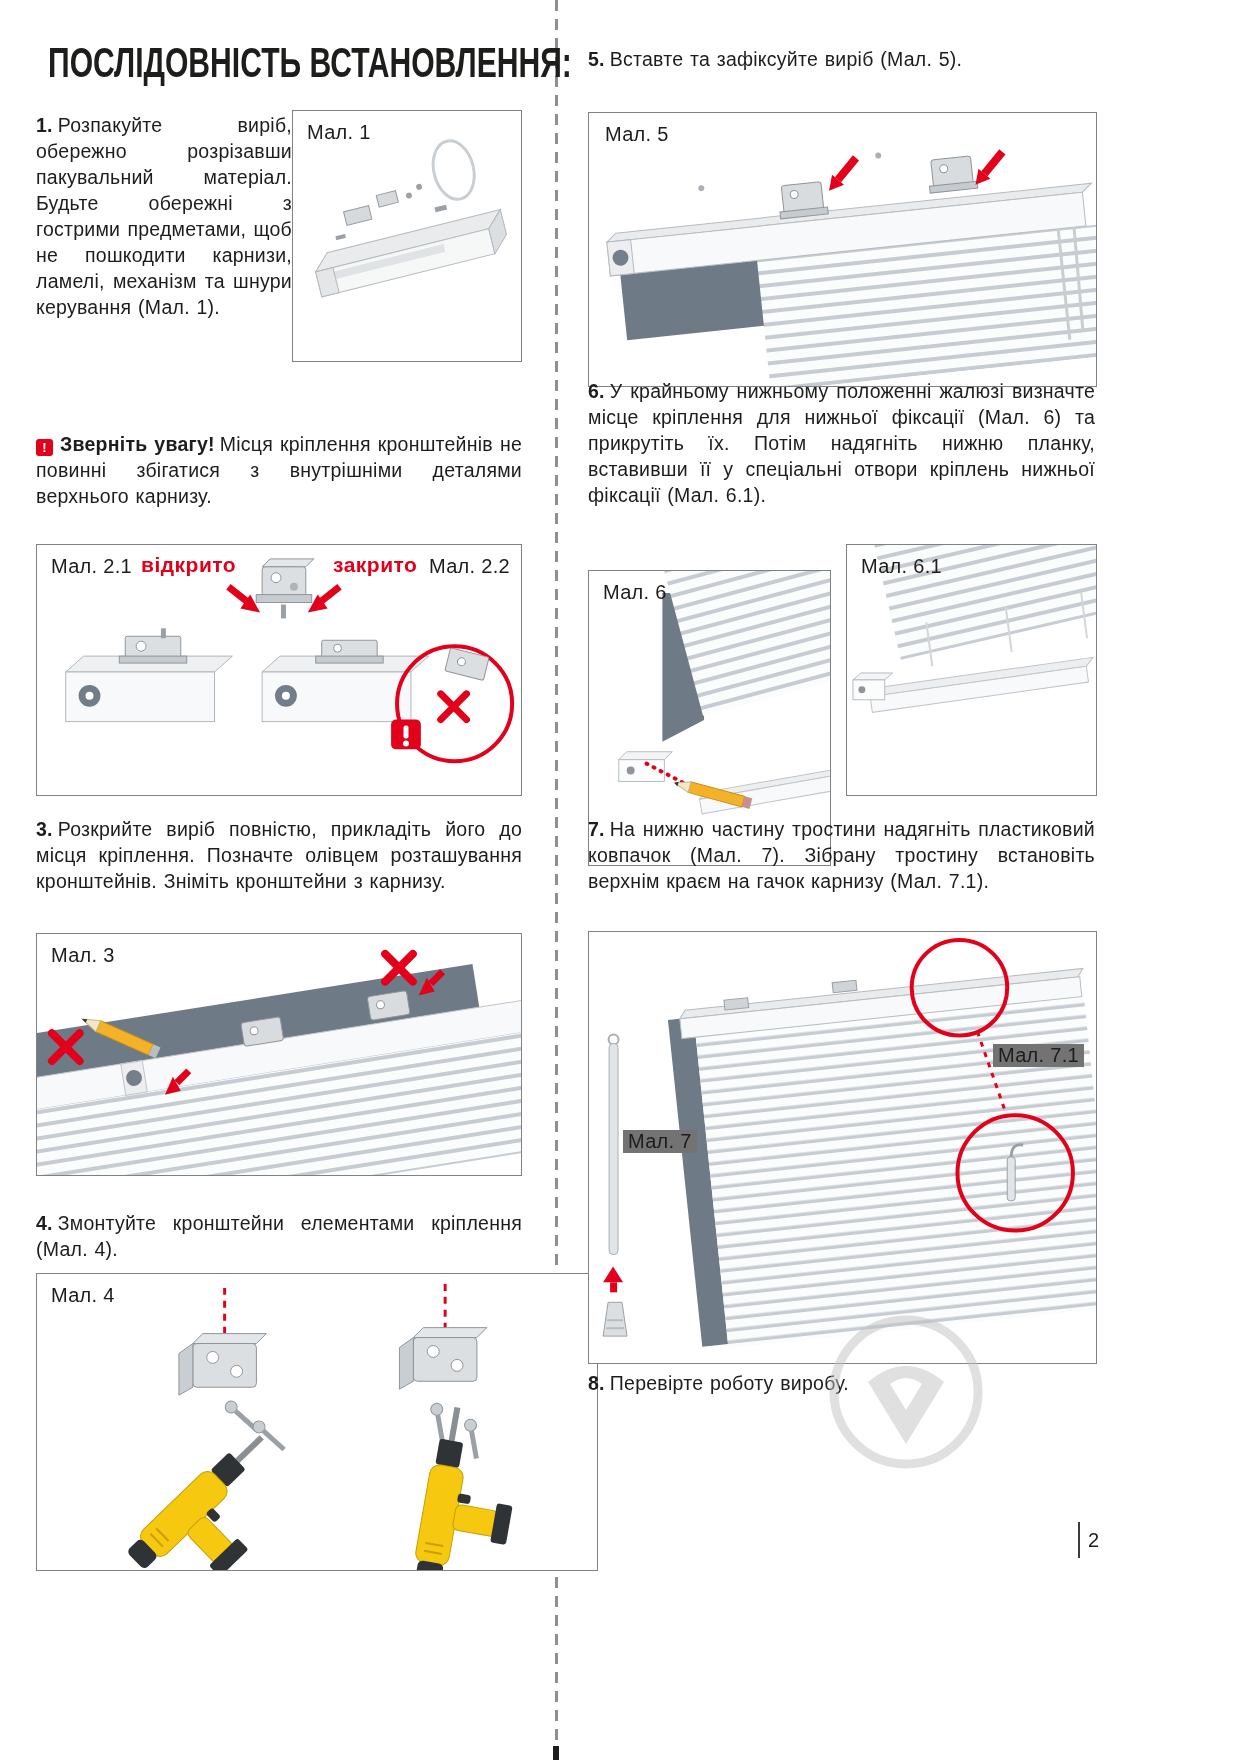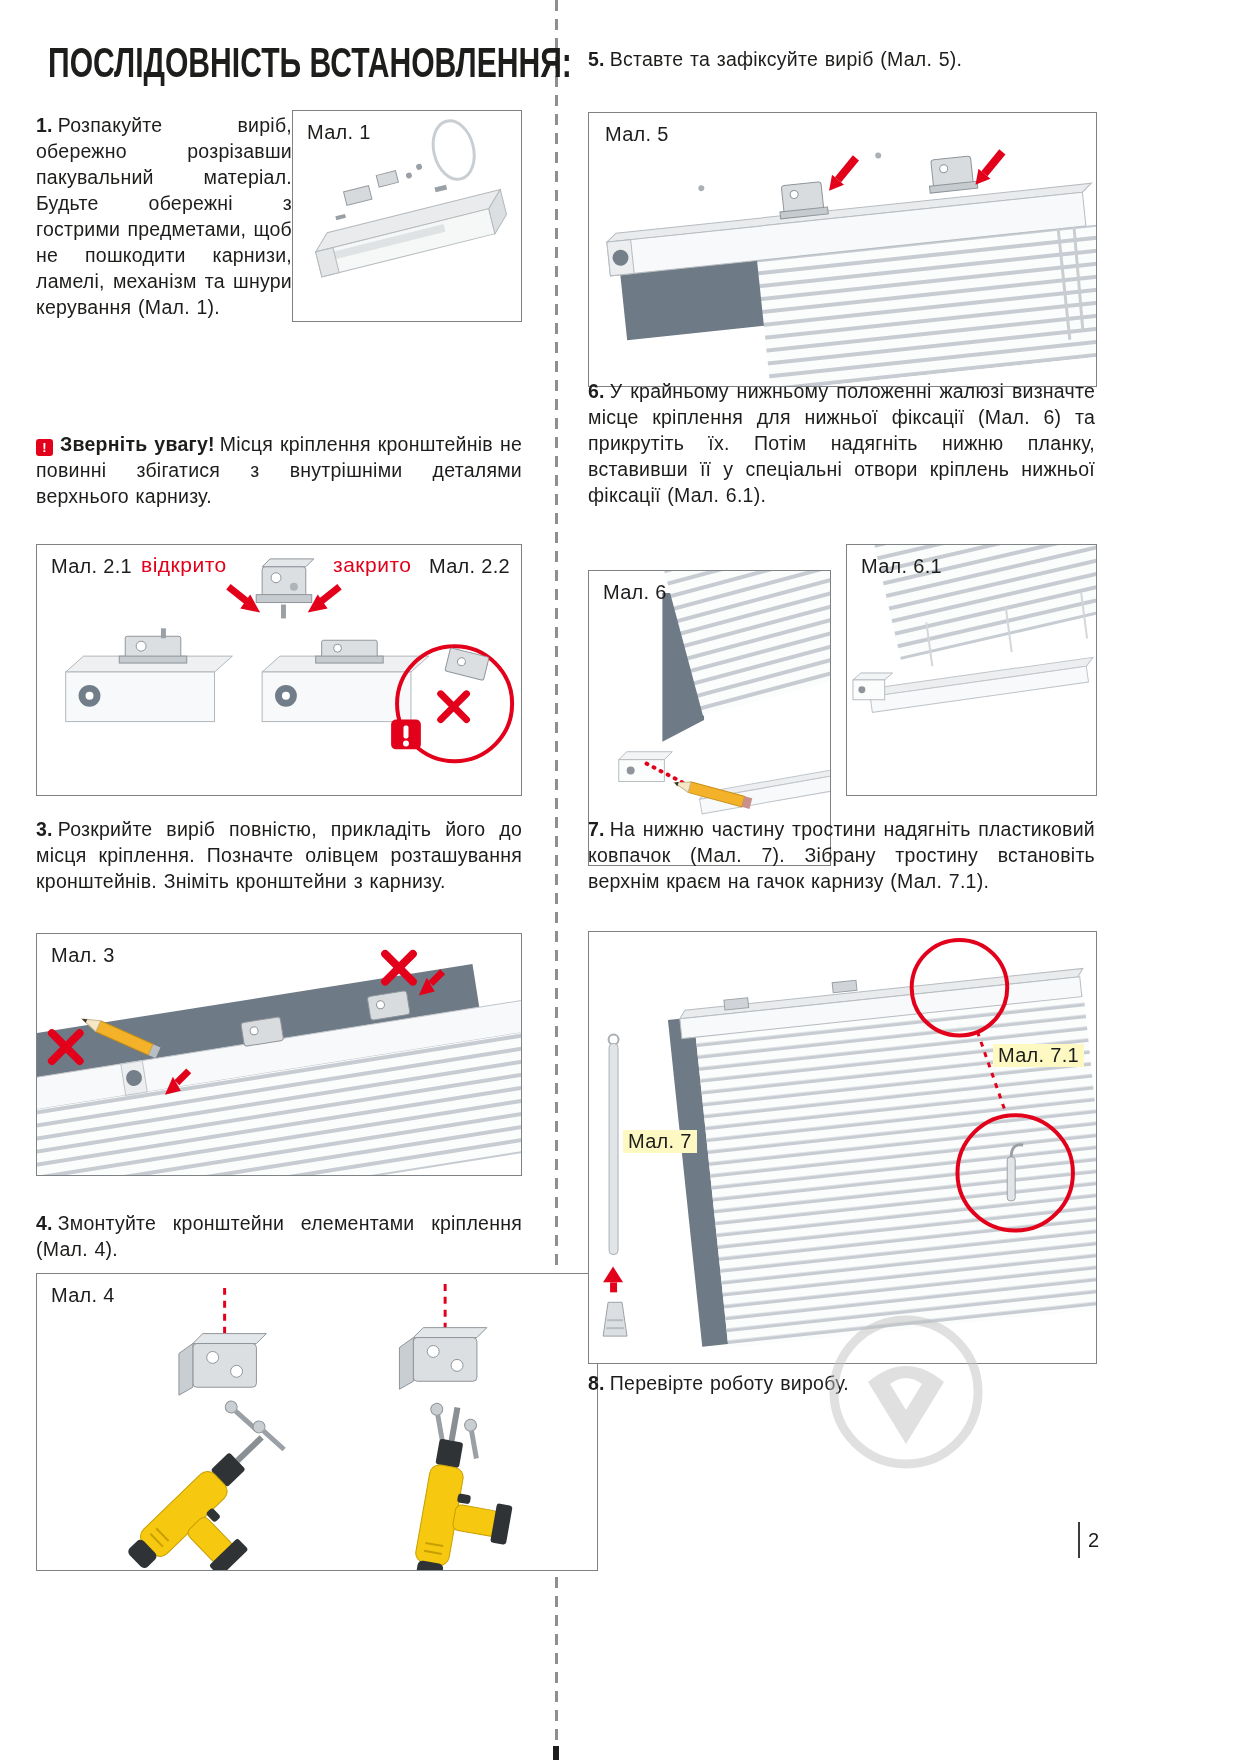--- a/index.html
+++ b/index.html
@@ -10,22 +10,22 @@
         background:repeating-linear-gradient(to bottom,#8f8f8f 0 11px,transparent 11px 19px)}
   .divider-end{position:absolute;left:553px;bottom:0;width:6px;height:14px;background:#1d1d1b}
   .title{position:absolute;left:48px;top:38px;font-size:43px;font-weight:bold;
         white-space:nowrap;transform:scaleX(0.70);transform-origin:left top;letter-spacing:0}
   .step{position:absolute;font-size:19.5px;line-height:26px;text-align:justify;
         letter-spacing:.25px;word-spacing:1px}
   .step b{margin-right:5px}
   .fig{position:absolute;border:1px solid #7f8285;background:#fff;margin:0}
   .fig svg{display:block;width:100%;height:100%}
   .figlabel{position:absolute;font-size:20px;letter-spacing:.3px;color:#1d1d1b}
-  .figlabel.bg{background:#fef9c3;padding:0 5px}
-  .redword{position:absolute;font-size:21px;font-weight:normal;color:#e2001a;letter-spacing:.5px}
+  .figlabel.bg{background:#737373;padding:0 5px}
+  .redword{position:absolute;font-size:21px;font-weight:bold;color:#e2001a;letter-spacing:.5px}
   .warnicon{display:inline-block;width:17px;height:17px;background:#e2001a;color:#fff;
         font-weight:bold;font-size:13px;line-height:17px;text-align:center;border-radius:3px;
         margin-right:7px;transform:translateY(1px)}
   .pagenum-line{position:absolute;left:1078px;top:1522px;width:2px;height:36px;background:#3c3c3c}
   .pagenum{position:absolute;left:1088px;top:1529px;font-size:20px}
   .watermark{position:absolute;left:820px;top:1306px;width:172px;height:172px;pointer-events:none;opacity:.5}
 </style>
 </head>
 <body>
 
@@ -33,21 +33,21 @@
 
   <div class="divider"></div>
   <div class="divider-end"></div>
 
   <h1 class="title">ПОСЛІДОВНІСТЬ ВСТАНОВЛЕННЯ:</h1>
 
   <p class="step" style="left:36px;top:112px;width:256px">
     <b>1.</b><span>Розпакуйте виріб, обережно розрізавши пакувальний матеріал. Будьте обережні з гострими предметами, щоб не пошкодити карнизи, ламелі, механізм та шнури керування (Мал. 1).</span>
   </p>
 
-  <figure class="fig" style="left:292px;top:110px;width:230px;height:212px">
+  <figure class="fig" style="left:292px;top:110px;width:230px;height:252px">
     <svg viewBox="0 0 230 210">
       <g transform="rotate(-14 115 110)">
         <ellipse cx="178" cy="52" rx="20" ry="30" fill="none" stroke="#c9ced2" stroke-width="3"></ellipse>
         <polygon points="18,118 198,118 214,102 34,102" fill="#e9ebec" stroke="#b4b9bd"></polygon>
         <rect x="18" y="118" width="180" height="26" fill="#f6f7f7" stroke="#b4b9bd"></rect>
         <polygon points="198,118 214,102 214,128 198,144" fill="#dcdfe1" stroke="#b4b9bd"></polygon>
         <rect x="30" y="122" width="120" height="8" fill="#e0e3e5"></rect>
         <rect x="18" y="118" width="18" height="26" fill="#e4e6e8" stroke="#b4b9bd"></rect>
         <rect x="60" y="66" width="26" height="14" fill="#d7dadd" stroke="#979ca1"></rect>
         <rect x="96" y="58" width="20" height="12" fill="#d7dadd" stroke="#979ca1"></rect>

